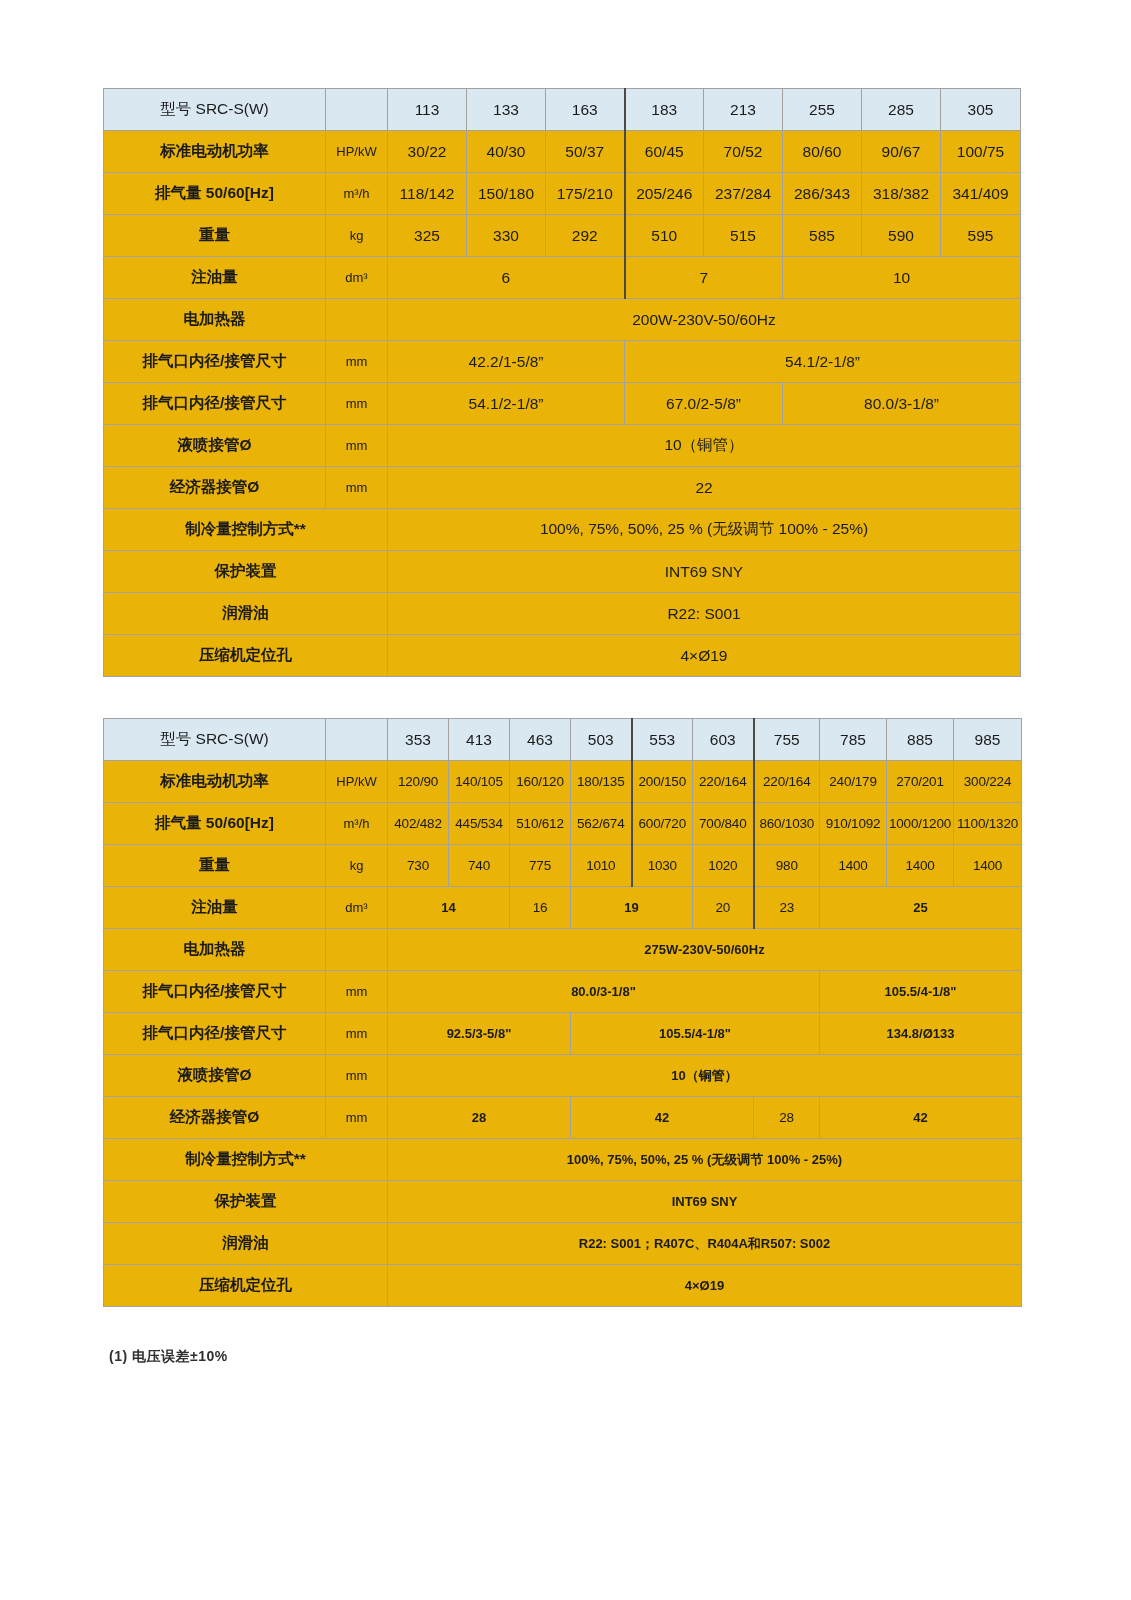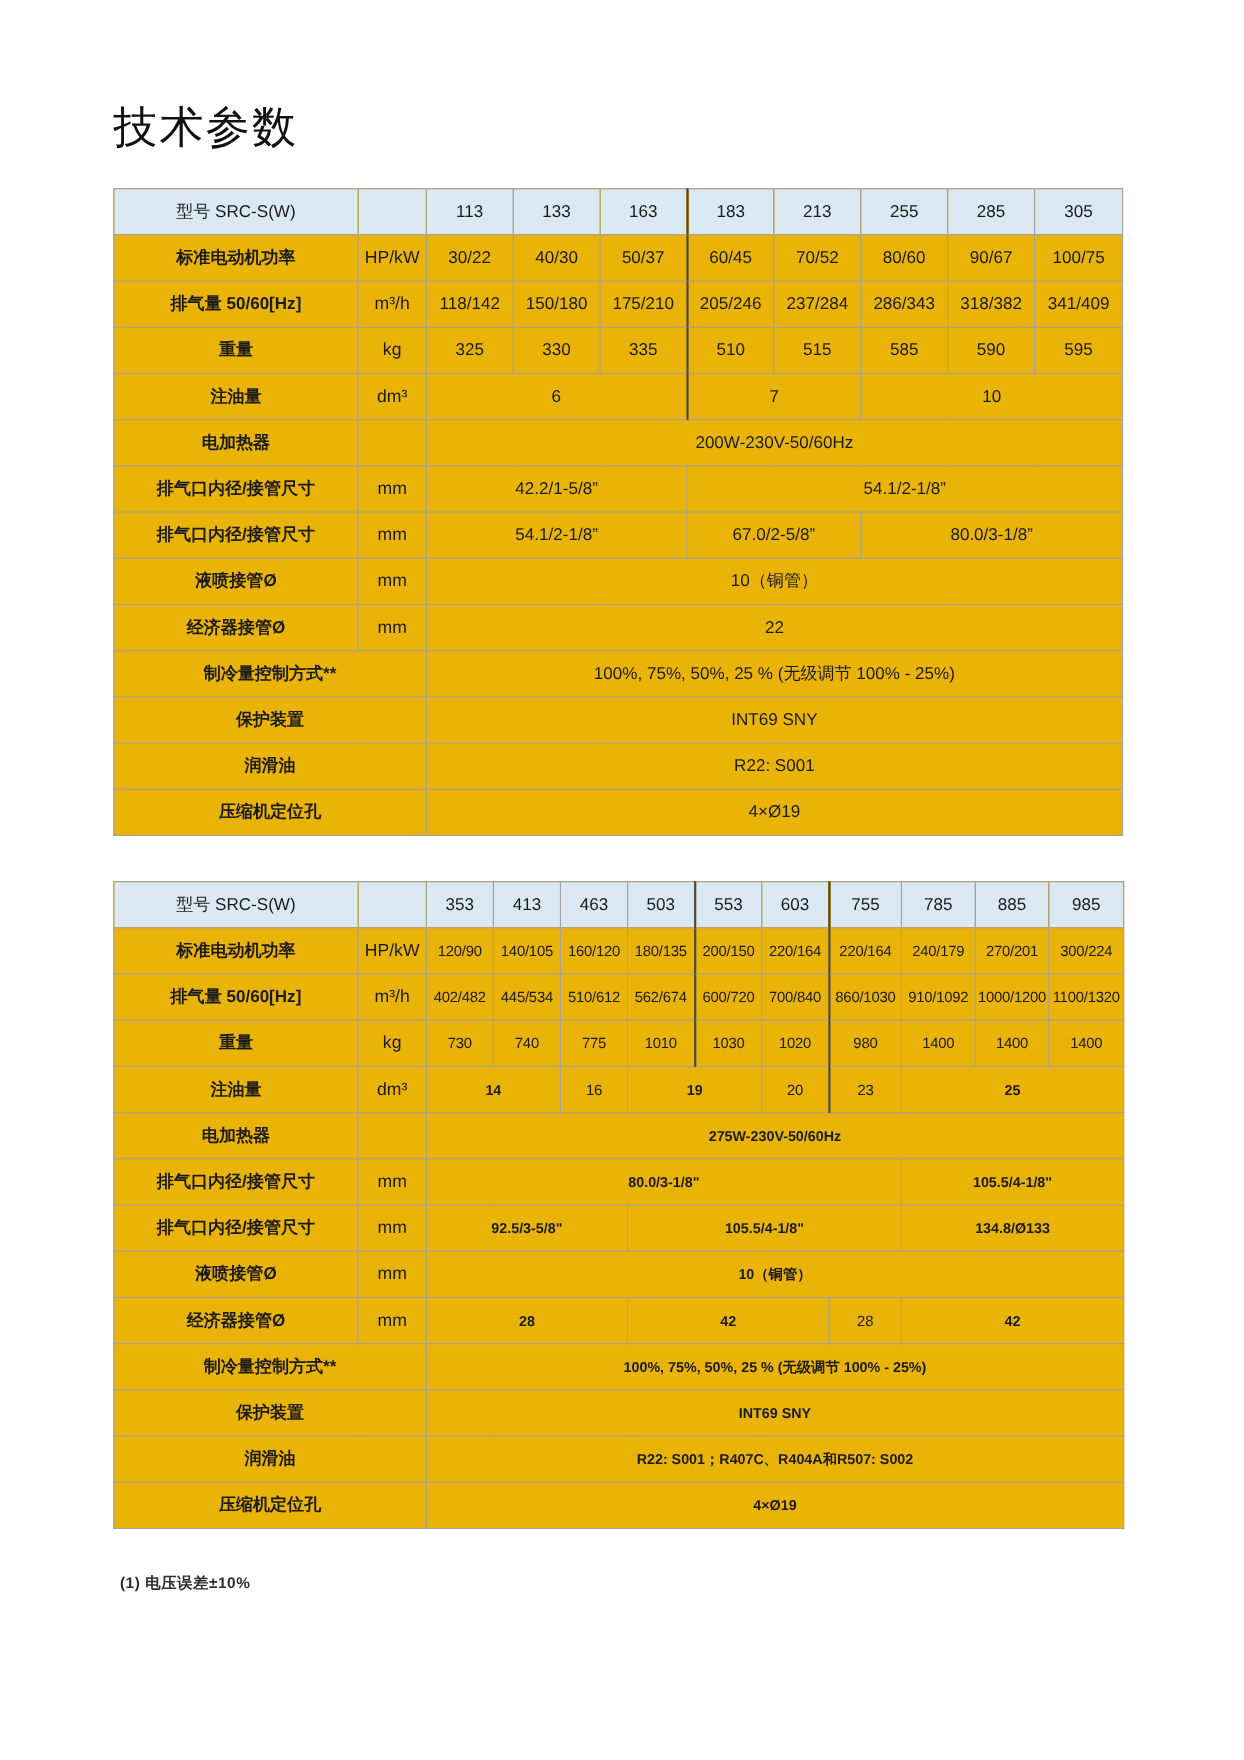--- a/index.html
+++ b/index.html
@@ -17,34 +17,33 @@
     border-collapse:collapse;table-layout:fixed;width:917px;
     margin:0 0 41px 0;border:1.5px solid #8a8a8a;background:#eab308;
   }
   table.spec th,table.spec td{
     border:1px solid #a2a2a2;height:41px;padding:0 1px;
     text-align:center;vertical-align:middle;font-weight:400;
     overflow:hidden;white-space:nowrap;
   }
   table.spec th{background:#dae8f2;font-size:15.5px;}
   table.spec td.lbl{font-size:15.5px;font-weight:bold;}
-  table.spec td.unit{font-size:16px;}
+  table.spec td.unit{font-size:13px;}
   table.spec td.val{font-size:15.5px;}
   table.t1 td.val{font-size:13.5px;letter-spacing:-0.2px;}
   table.t1 td.val.wide{font-size:13px;letter-spacing:0;font-weight:bold;}
   table.spec th.thick,table.spec td.thick{border-left:2.5px solid #4a4a4a;}
   p.footnote{
     margin:36px 0 0 6px;font-size:14px;color:#2e2e2e;letter-spacing:0.5px;font-weight:bold;
   }
 </style>
 </head>
 <body>
 
 <div class="page">
-  <h1 class="page-title">技术参数</h1>
 
   <table class="spec t0">
       <colgroup>
         <col style="width: 222px;">
         <col style="width: 62px;">
         <col style="width: 79px;">
         <col style="width: 79px;">
         <col style="width: 79px;">
         <col style="width: 79px;">
         <col style="width: 79px;">
@@ -89,21 +88,21 @@
           <td class="val">237/284</td>
           <td class="val">286/343</td>
           <td class="val">318/382</td>
           <td class="val">341/409</td>
         </tr>
         <tr>
           <td class="lbl">重量</td>
           <td class="unit">kg</td>
           <td class="val">325</td>
           <td class="val">330</td>
-          <td class="val">335</td>
+          <td class="val">292</td>
           <td class="val thick">510</td>
           <td class="val">515</td>
           <td class="val">585</td>
           <td class="val">590</td>
           <td class="val">595</td>
         </tr>
         <tr>
           <td class="lbl">注油量</td>
           <td class="unit">dm³</td>
           <td class="val wide" colspan="3">6</td>

